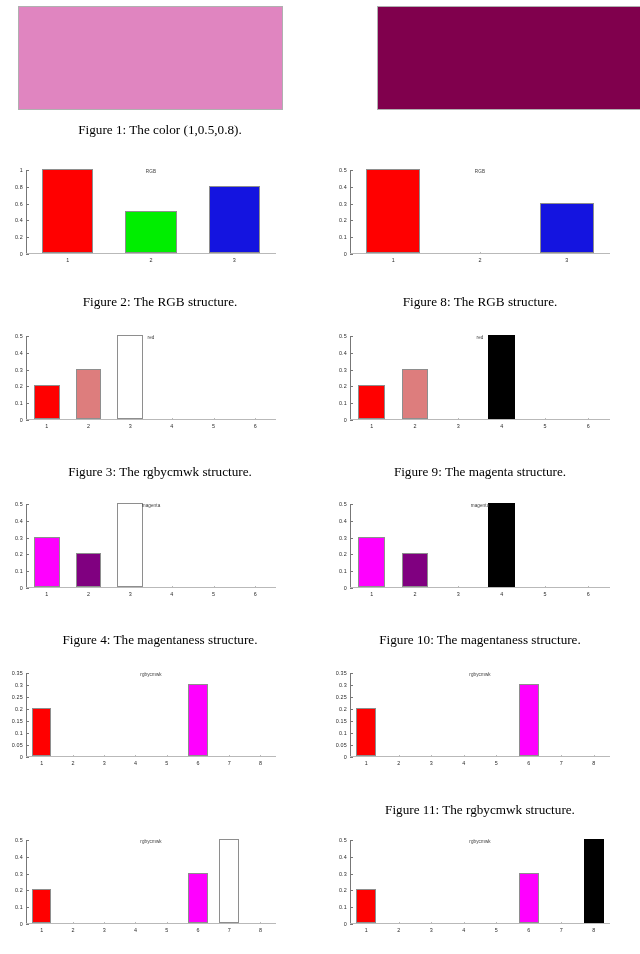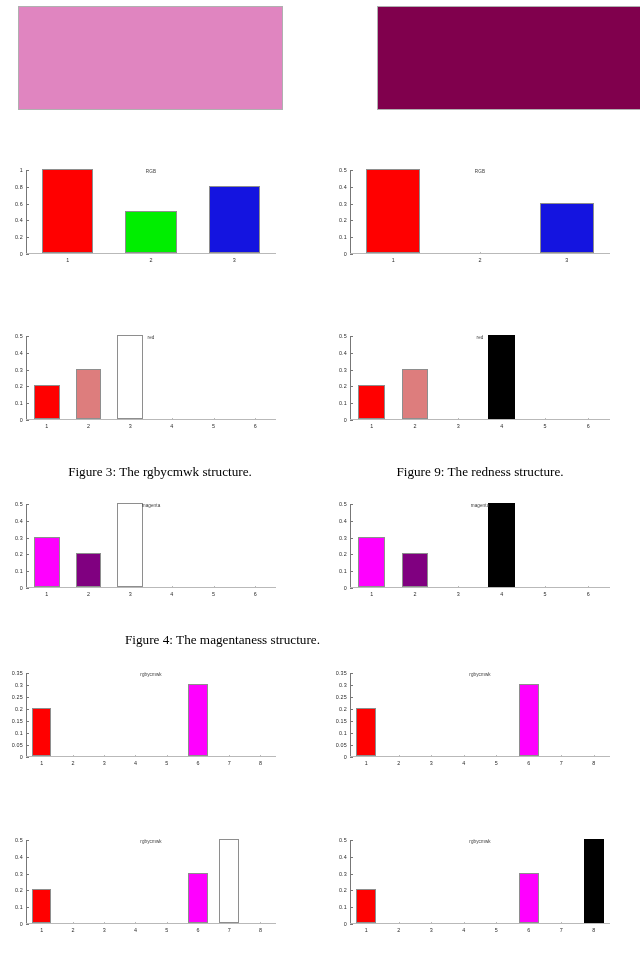--- a/index.html
+++ b/index.html
@@ -129,20 +129,21 @@
   }
 </style>
 </head>
 <body>
 
 <div class="page">
   <div class="col col-left">
       <div class="fig-block" style="top: 6px;">
         <div class="swatch" style="position: absolute; left: 18px; top: 0px; width: 265px; height: 104px; background: rgb(224, 133, 192);"></div>
       </div>
+      <div class="caption fig-block" style="position: absolute; top: 122px; left: 0px; width: 320px;">Figure 1: The color (1,0.5,0.8).</div>
       <div class="fig-block" style="top: 160px;">
         <div class="chart" style="position: absolute; left: 0px; top: 0px; width: 320px; height: 118px;">
           <div class="plot-area" style="left: 26px; top: 10px; width: 250px; height: 84px;">
             <div class="axis-line-y"></div>
             <div class="axis-line-x"></div>
             <div class="ytick" style="top: 84px; bottom: auto; position: absolute; transform: translateY(-50%);">0</div>
             <div class="ytick-mark" style="top: 84px;"></div>
             <div class="ytick" style="top: 67.2px; bottom: auto; position: absolute; transform: translateY(-50%);">0.2</div>
             <div class="ytick-mark" style="top: 67.2px;"></div>
             <div class="ytick" style="top: 50.4px; bottom: auto; position: absolute; transform: translateY(-50%);">0.4</div>
@@ -159,20 +160,21 @@
             <div class="xtick" style="left: 125px;">2</div>
             <div class="xtick-mark" style="left: 125px;"></div>
             <div class="bar" style="left: 99.1667px; width: 51.6667px; height: 42px; background: rgb(0, 238, 0);"></div>
             <div class="xtick" style="left: 208.333px;">3</div>
             <div class="xtick-mark" style="left: 208.333px;"></div>
             <div class="bar" style="left: 182.5px; width: 51.6667px; height: 67.2px; background: rgb(20, 20, 224);"></div>
             <div class="chart-title">RGB</div>
           </div>
         </div>
       </div>
+      <div class="caption fig-block" style="position: absolute; top: 294px; left: 0px; width: 320px;">Figure 2:  The RGB structure.</div>
       <div class="fig-block" style="top: 326px;">
         <div class="chart" style="position: absolute; left: 0px; top: 0px; width: 320px; height: 118px;">
           <div class="plot-area" style="left: 26px; top: 10px; width: 250px; height: 84px;">
             <div class="axis-line-y"></div>
             <div class="axis-line-x"></div>
             <div class="ytick" style="top: 84px; bottom: auto; position: absolute; transform: translateY(-50%);">0</div>
             <div class="ytick-mark" style="top: 84px;"></div>
             <div class="ytick" style="top: 67.2px; bottom: auto; position: absolute; transform: translateY(-50%);">0.1</div>
             <div class="ytick-mark" style="top: 67.2px;"></div>
             <div class="ytick" style="top: 50.4px; bottom: auto; position: absolute; transform: translateY(-50%);">0.2</div>
@@ -232,21 +234,21 @@
             <div class="xtick" style="left: 145.833px;">4</div>
             <div class="xtick-mark" style="left: 145.833px;"></div>
             <div class="xtick" style="left: 187.5px;">5</div>
             <div class="xtick-mark" style="left: 187.5px;"></div>
             <div class="xtick" style="left: 229.167px;">6</div>
             <div class="xtick-mark" style="left: 229.167px;"></div>
             <div class="chart-title">magenta</div>
           </div>
         </div>
       </div>
-      <div class="caption fig-block" style="position: absolute; top: 632px; left: 0px; width: 320px; text-align: right;">Figure 4: The magentaness structure.</div>
+      <div class="caption fig-block" style="position: absolute; top: 632px; left: 0px; width: 320px;">Figure 4: The magentaness structure.</div>
       <div class="fig-block" style="top: 663px;">
         <div class="chart" style="position: absolute; left: 0px; top: 0px; width: 320px; height: 118px;">
           <div class="plot-area" style="left: 26px; top: 10px; width: 250px; height: 84px;">
             <div class="axis-line-y"></div>
             <div class="axis-line-x"></div>
             <div class="ytick" style="top: 84px; bottom: auto; position: absolute; transform: translateY(-50%);">0</div>
             <div class="ytick-mark" style="top: 84px;"></div>
             <div class="ytick" style="top: 72px; bottom: auto; position: absolute; transform: translateY(-50%);">0.05</div>
             <div class="ytick-mark" style="top: 72px;"></div>
             <div class="ytick" style="top: 60px; bottom: auto; position: absolute; transform: translateY(-50%);">0.1</div>
@@ -350,20 +352,21 @@
             <div class="bar" style="left: 16.4667px; width: 53.7333px; height: 84px; background: rgb(255, 0, 0);"></div>
             <div class="xtick" style="left: 130px;">2</div>
             <div class="xtick-mark" style="left: 130px;"></div>
             <div class="xtick" style="left: 216.667px;">3</div>
             <div class="xtick-mark" style="left: 216.667px;"></div>
             <div class="bar" style="left: 189.8px; width: 53.7333px; height: 50.4px; background: rgb(20, 20, 224);"></div>
             <div class="chart-title">RGB</div>
           </div>
         </div>
       </div>
+      <div class="caption fig-block" style="position: absolute; top: 294px; left: 0px; width: 320px;">Figure 8: The RGB structure.</div>
       <div class="fig-block" style="top: 326px;">
         <div class="chart" style="position: absolute; left: 0px; top: 0px; width: 320px; height: 118px;">
           <div class="plot-area" style="left: 30px; top: 10px; width: 260px; height: 84px;">
             <div class="axis-line-y"></div>
             <div class="axis-line-x"></div>
             <div class="ytick" style="top: 84px; bottom: auto; position: absolute; transform: translateY(-50%);">0</div>
             <div class="ytick-mark" style="top: 84px;"></div>
             <div class="ytick" style="top: 67.2px; bottom: auto; position: absolute; transform: translateY(-50%);">0.1</div>
             <div class="ytick-mark" style="top: 67.2px;"></div>
             <div class="ytick" style="top: 50.4px; bottom: auto; position: absolute; transform: translateY(-50%);">0.2</div>
@@ -386,21 +389,21 @@
             <div class="xtick-mark" style="left: 151.667px;"></div>
             <div class="bar" style="left: 138.233px; width: 26.8667px; height: 84px; background: rgb(0, 0, 0); border-color: rgb(0, 0, 0);"></div>
             <div class="xtick" style="left: 195px;">5</div>
             <div class="xtick-mark" style="left: 195px;"></div>
             <div class="xtick" style="left: 238.333px;">6</div>
             <div class="xtick-mark" style="left: 238.333px;"></div>
             <div class="chart-title">red</div>
           </div>
         </div>
       </div>
-      <div class="caption fig-block" style="position: absolute; top: 464px; left: 0px; width: 320px;">Figure 9: The redness structure.</div>
+      <div class="caption fig-block" style="position: absolute; top: 464px; left: 0px; width: 320px;">Figure 9: The magenta structure.</div>
       <div class="fig-block" style="top: 494px;">
         <div class="chart" style="position: absolute; left: 0px; top: 0px; width: 320px; height: 118px;">
           <div class="plot-area" style="left: 30px; top: 10px; width: 260px; height: 84px;">
             <div class="axis-line-y"></div>
             <div class="axis-line-x"></div>
             <div class="ytick" style="top: 84px; bottom: auto; position: absolute; transform: translateY(-50%);">0</div>
             <div class="ytick-mark" style="top: 84px;"></div>
             <div class="ytick" style="top: 67.2px; bottom: auto; position: absolute; transform: translateY(-50%);">0.1</div>
             <div class="ytick-mark" style="top: 67.2px;"></div>
             <div class="ytick" style="top: 50.4px; bottom: auto; position: absolute; transform: translateY(-50%);">0.2</div>
@@ -423,20 +426,21 @@
             <div class="xtick-mark" style="left: 151.667px;"></div>
             <div class="bar" style="left: 138.233px; width: 26.8667px; height: 84px; background: rgb(0, 0, 0); border-color: rgb(0, 0, 0);"></div>
             <div class="xtick" style="left: 195px;">5</div>
             <div class="xtick-mark" style="left: 195px;"></div>
             <div class="xtick" style="left: 238.333px;">6</div>
             <div class="xtick-mark" style="left: 238.333px;"></div>
             <div class="chart-title">magenta</div>
           </div>
         </div>
       </div>
+      <div class="caption fig-block" style="position: absolute; top: 632px; left: 0px; width: 320px;">Figure 10: The magentaness structure.</div>
       <div class="fig-block" style="top: 663px;">
         <div class="chart" style="position: absolute; left: 0px; top: 0px; width: 320px; height: 118px;">
           <div class="plot-area" style="left: 30px; top: 10px; width: 260px; height: 84px;">
             <div class="axis-line-y"></div>
             <div class="axis-line-x"></div>
             <div class="ytick" style="top: 84px; bottom: auto; position: absolute; transform: translateY(-50%);">0</div>
             <div class="ytick-mark" style="top: 84px;"></div>
             <div class="ytick" style="top: 72px; bottom: auto; position: absolute; transform: translateY(-50%);">0.05</div>
             <div class="ytick-mark" style="top: 72px;"></div>
             <div class="ytick" style="top: 60px; bottom: auto; position: absolute; transform: translateY(-50%);">0.1</div>
@@ -466,20 +470,21 @@
             <div class="xtick-mark" style="left: 178.75px;"></div>
             <div class="bar" style="left: 168.675px; width: 20.15px; height: 72px; background: rgb(255, 0, 255);"></div>
             <div class="xtick" style="left: 211.25px;">7</div>
             <div class="xtick-mark" style="left: 211.25px;"></div>
             <div class="xtick" style="left: 243.75px;">8</div>
             <div class="xtick-mark" style="left: 243.75px;"></div>
             <div class="chart-title">rgbycmwk</div>
           </div>
         </div>
       </div>
+      <div class="caption fig-block" style="position: absolute; top: 802px; left: 0px; width: 320px;">Figure 11: The rgbycmwk structure.</div>
       <div class="fig-block" style="top: 830px;">
         <div class="chart" style="position: absolute; left: 0px; top: 0px; width: 320px; height: 118px;">
           <div class="plot-area" style="left: 30px; top: 10px; width: 260px; height: 84px;">
             <div class="axis-line-y"></div>
             <div class="axis-line-x"></div>
             <div class="ytick" style="top: 84px; bottom: auto; position: absolute; transform: translateY(-50%);">0</div>
             <div class="ytick-mark" style="top: 84px;"></div>
             <div class="ytick" style="top: 67.2px; bottom: auto; position: absolute; transform: translateY(-50%);">0.1</div>
             <div class="ytick-mark" style="top: 67.2px;"></div>
             <div class="ytick" style="top: 50.4px; bottom: auto; position: absolute; transform: translateY(-50%);">0.2</div>

